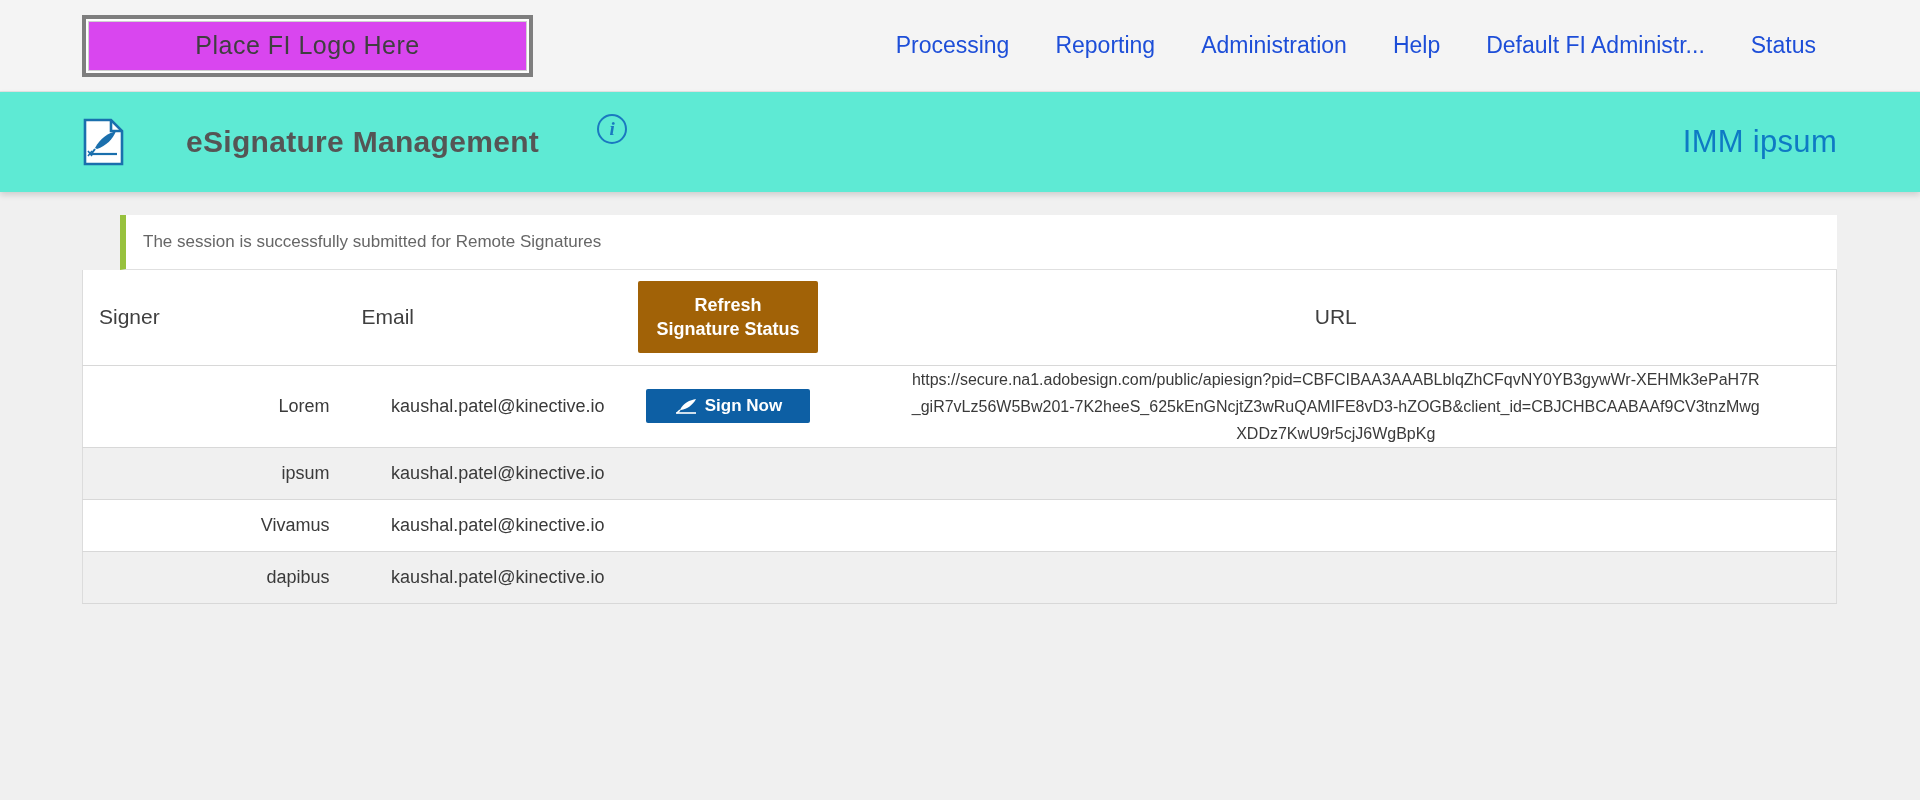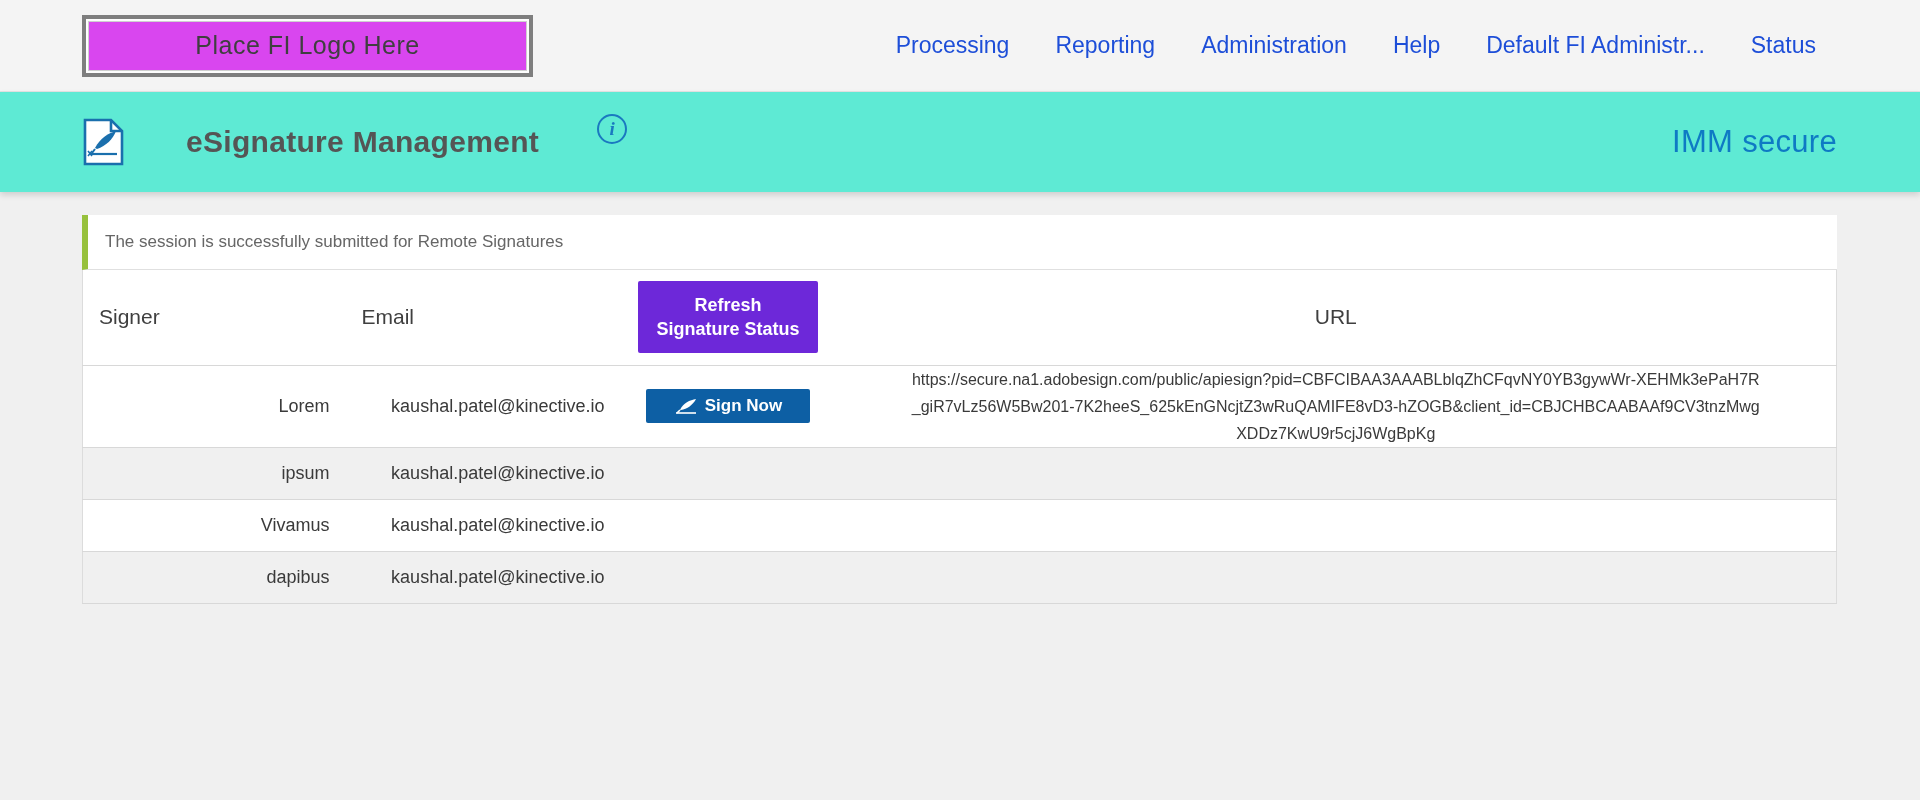--- a/index.html
+++ b/index.html
@@ -89,20 +89,21 @@
   .alert {
     background: #ffffff;
     border-left: 6px solid #97c13d;
     border-bottom: 1px solid #e0e0e0;
     height: 55px;
     display: flex;
     align-items: center;
     padding-left: 17px;
     font-size: 17px;
     color: #666666;
+    margin-left: 38px;
   }
 
   table.signers {
     width: 100%;
     border-collapse: collapse;
     background: #ffffff;
     border: 1px solid #dcdcdc;
     border-top: none;
   }
   table.signers tr { border-bottom: 1px solid #d8d8d8; }
@@ -116,21 +117,21 @@
     vertical-align: middle;
   }
   tr.head-row { height: 95px; }
   tr.head-row th { font-size: 21px; color: #3f3f3f; }
   th.center, td.center { text-align: center; }
   tr.data-row-tall { height: 81px; }
   tr.data-row { height: 52px; }
   td.cell { font-size: 18px; color: #3a3a3a; text-align: right; }
 
   .refresh-btn {
-    background: #6d28d9;
+    background: #a16207;
     color: #ffffff;
     border: none;
     border-radius: 2px;
     width: 180px;
     padding: 12px 6px;
     font-family: "Liberation Sans", sans-serif;
     font-size: 18px;
     font-weight: bold;
     line-height: 24px;
     cursor: pointer;
@@ -186,21 +187,21 @@
   <svg class="doc-icon" viewBox="0 0 42 48" fill="none" xmlns="http://www.w3.org/2000/svg">
     <path d="M3 2 H29 L40 13 V46 H3 Z" fill="#ffffff" stroke="#1a6fad" stroke-width="2.6"></path>
     <path d="M29 2 V13 H40" fill="none" stroke="#1a6fad" stroke-width="2.6"></path>
     <path d="M13 30 C18 20, 27 15, 34 13 C31 21, 24 28, 15 31 Z" fill="#1a6fad"></path>
     <path d="M13 31 L10 35" stroke="#1a6fad" stroke-width="2"></path>
     <path d="M9 36 H35" stroke="#1a6fad" stroke-width="2.2"></path>
     <path d="M6 33 L10 38 M10 33 L6 38" stroke="#1a6fad" stroke-width="1.6"></path>
   </svg>
   <h1 class="page-title">eSignature Management</h1>
   <span class="info-icon">i</span>
-  <span class="brand">IMM secure</span>
+  <span class="brand">IMM ipsum</span>
 </div>
 
 <div class="content">
 
   <div class="alert">
     <span>The session is successfully submitted for Remote Signatures</span>
   </div>
 
   <table class="signers">
     <colgroup>

